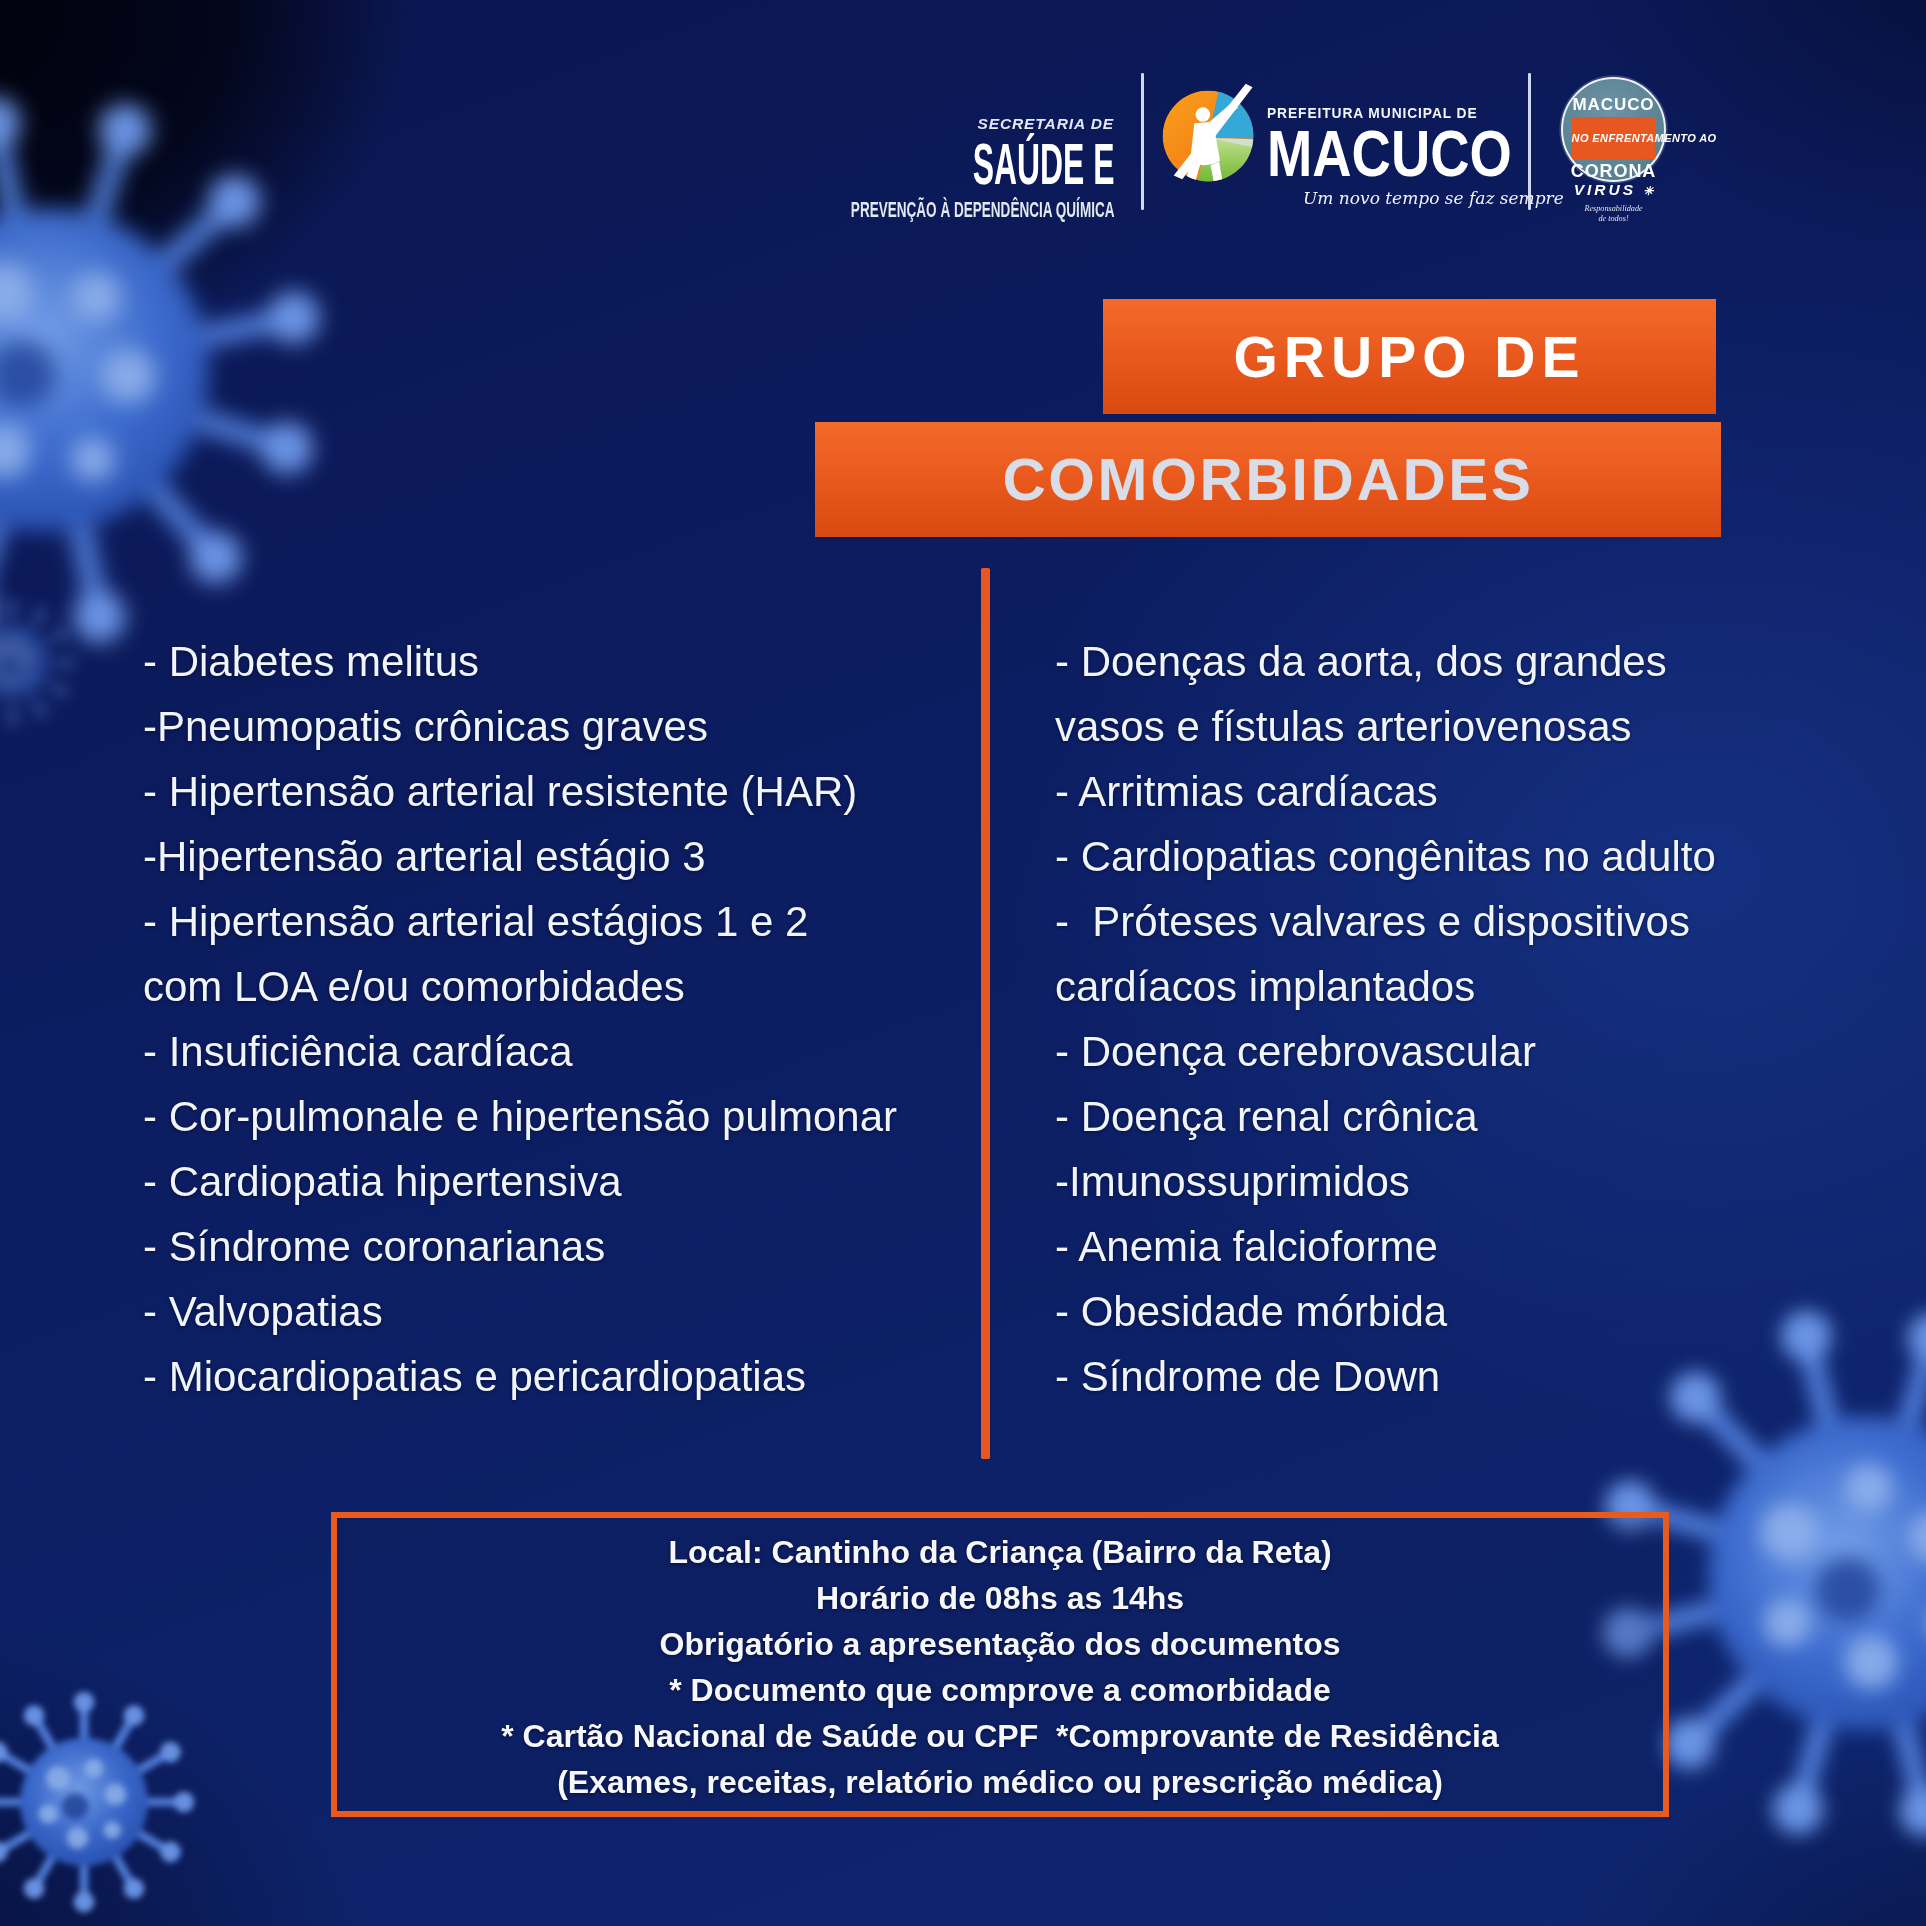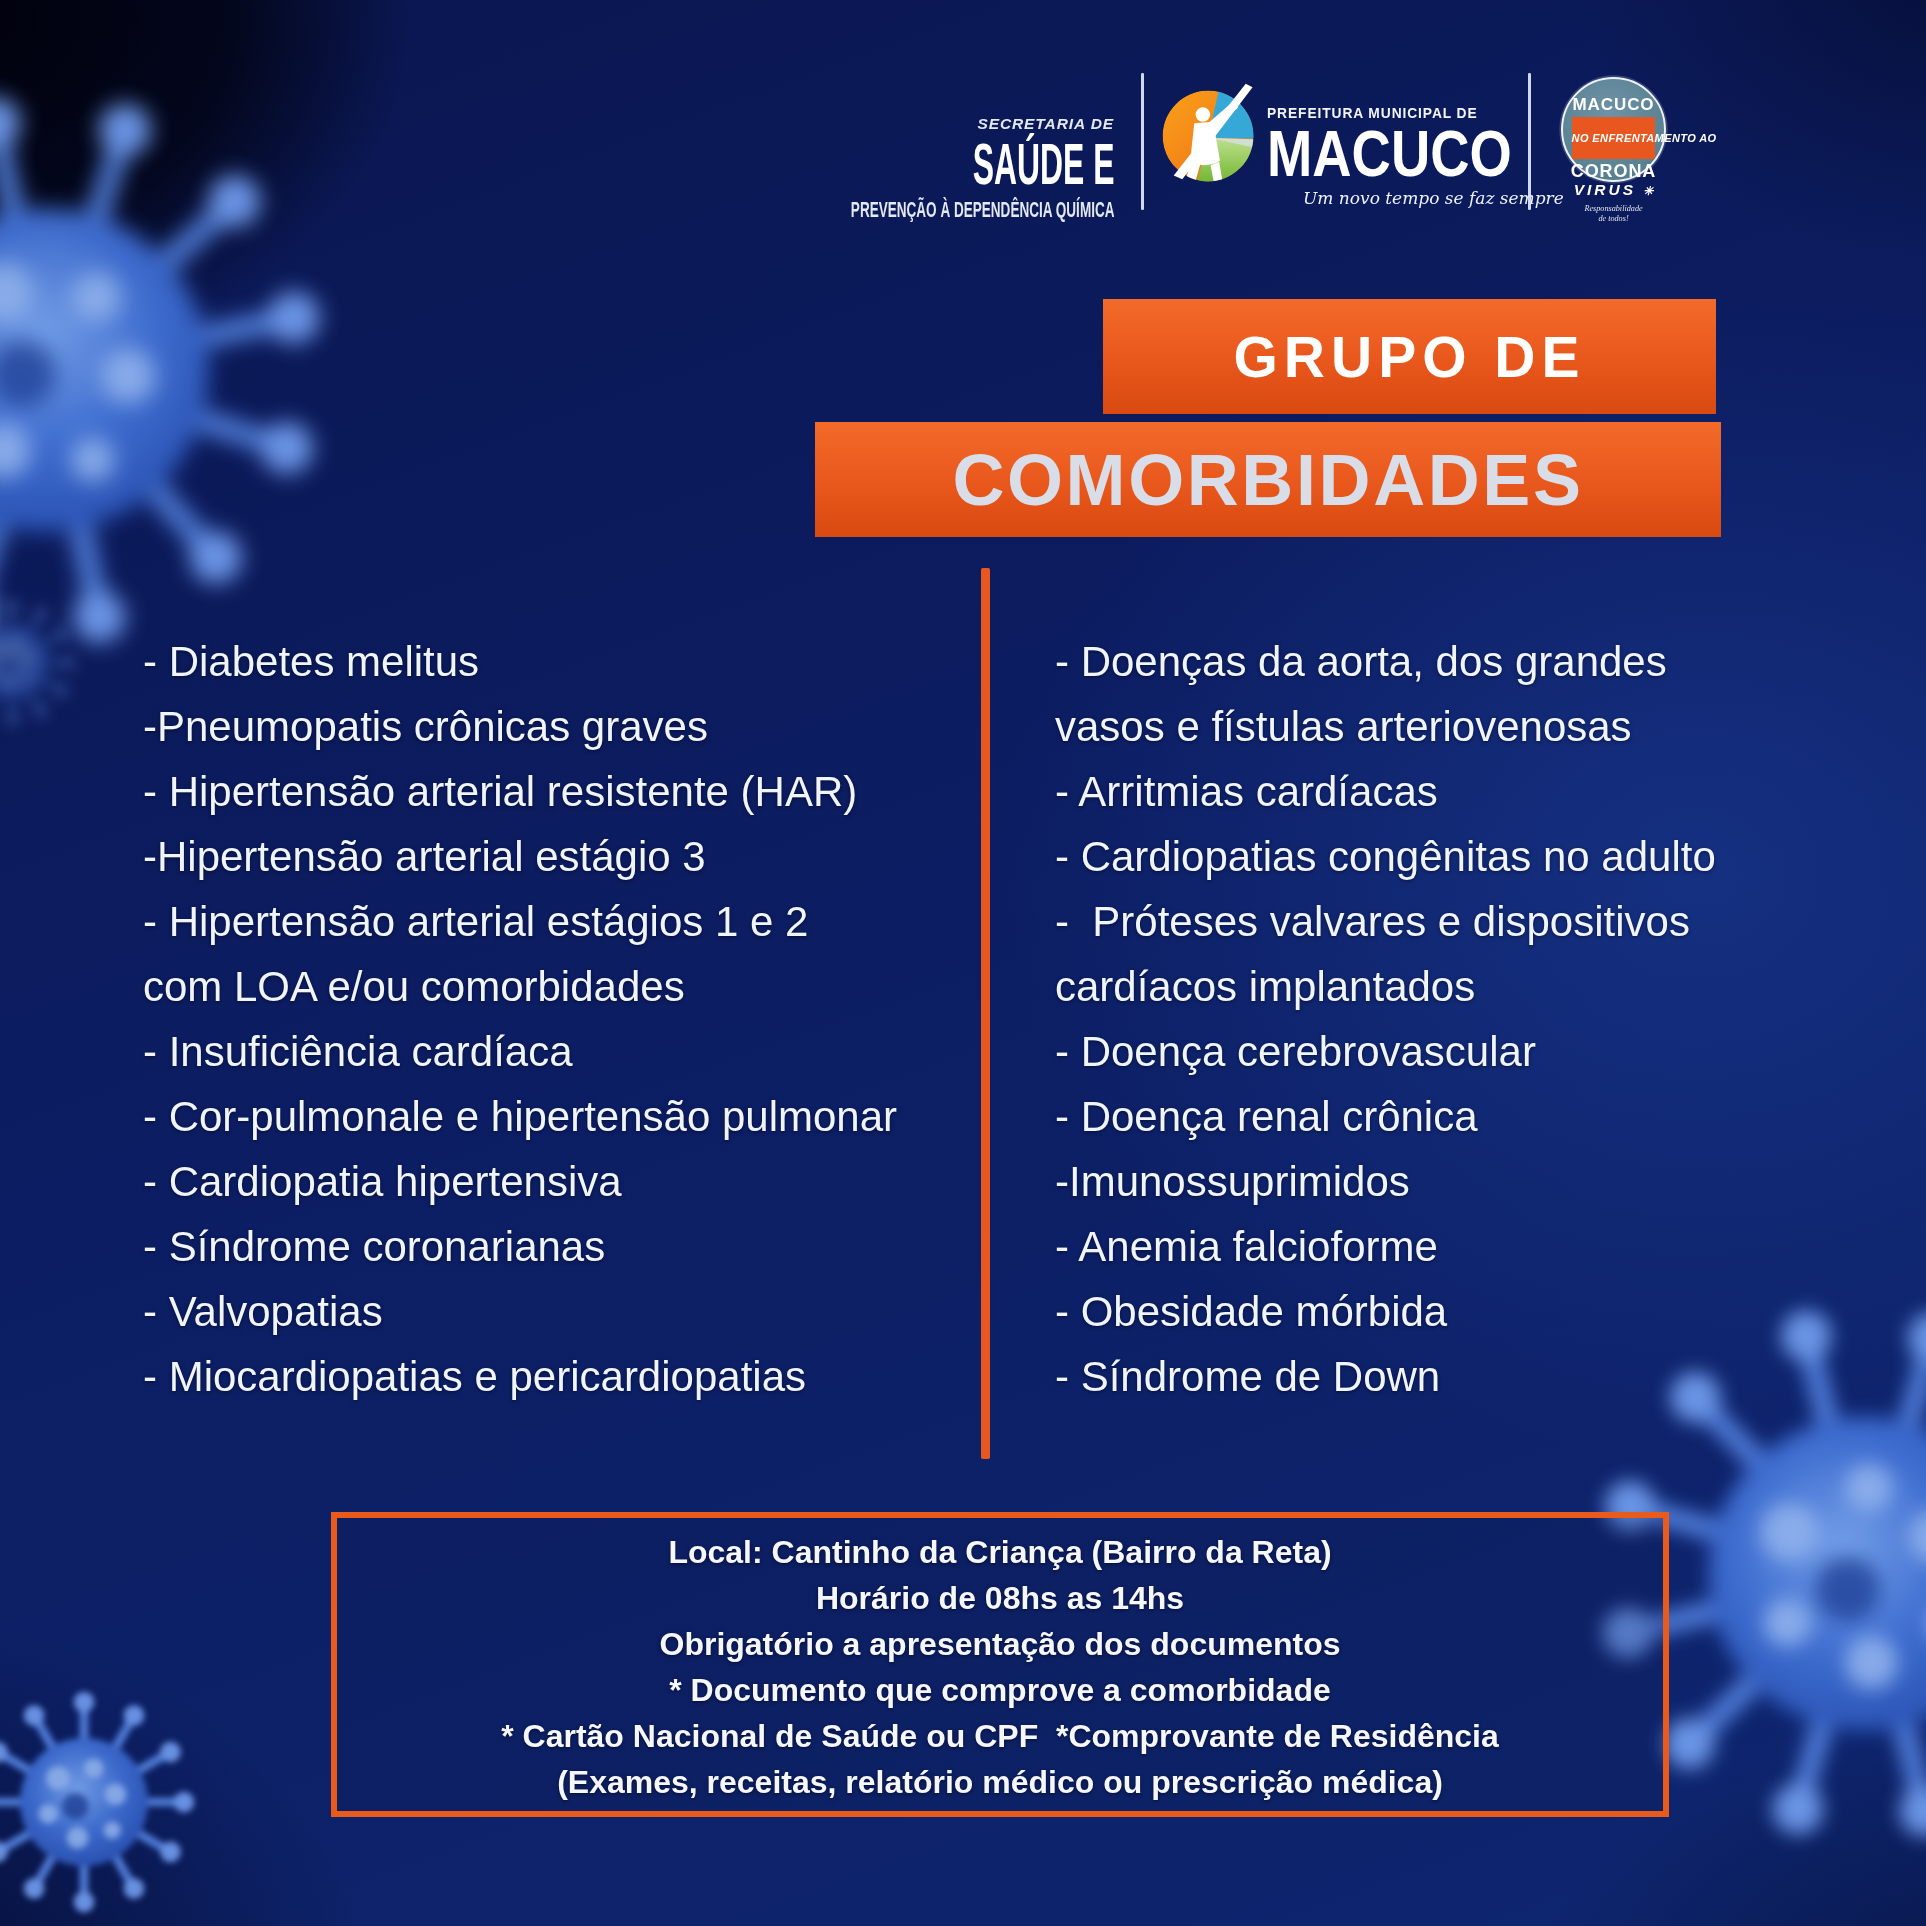--- a/index.html
+++ b/index.html
@@ -43,21 +43,21 @@
   .b-corona{font-weight:700;font-size:18px;letter-spacing:0.9px;margin-top:2px;}
   .b-virusrow{font-style:italic;font-weight:700;font-size:15.5px;letter-spacing:3px;margin-top:-0.9px;}
   .b-glyph{font-size:12px;letter-spacing:0;}
   .b-tag{font-family:Liberation Serif, serif;font-style:italic;font-size:8.2px;line-height:10px;color:#dfe7ee;margin-top:5.2px;}
   
   .tbox{position:absolute;display:flex;align-items:center;justify-content:center;z-index:3;
     background:linear-gradient(180deg,#f36a2a 0%,#e8571c 55%,#d84a10 100%);}
   .tbox1{left:1103px;top:299px;width:613px;height:115px;}
   .tbox2{left:815px;top:422px;width:906px;height:115px;}
   .t1{font-weight:700;font-size:57px;letter-spacing:6px;color:#ffffff;white-space:nowrap;}
-  .t2{font-weight:700;font-size:72px;letter-spacing:2.6px;color:#d8dde7;white-space:nowrap;}
+  .t2{font-weight:700;font-size:60px;letter-spacing:2.6px;color:#d8dde7;white-space:nowrap;}
   
   .col{position:absolute;z-index:3;}
   .col-left{left:143px;top:629px;width:830px;}
   .col-right{left:1055px;top:629px;width:873px;}
   .list-line{font-size:42px;font-weight:400;line-height:65px;color:#f0f4fb;white-space:pre;text-shadow:0 1.3px 3.9px rgba(0,0,20,.55);}
   .col-divider{position:absolute;left:981px;top:568px;width:8.6px;height:891px;background:#e8571f;border-radius:1.7px;z-index:3;}
   
   .info-box{position:absolute;left:331px;top:1512px;width:1338px;height:305px;border:6.9px solid #ea5a1b;
     box-sizing:border-box;background:rgba(12,26,80,.22);z-index:3;padding-top:11.2px;}
   .info-line{font-weight:700;font-size:32px;line-height:46px;color:#f5f7fb;text-align:center;white-space:pre;text-shadow:0 1.3px 3.9px rgba(0,0,20,.6);}

